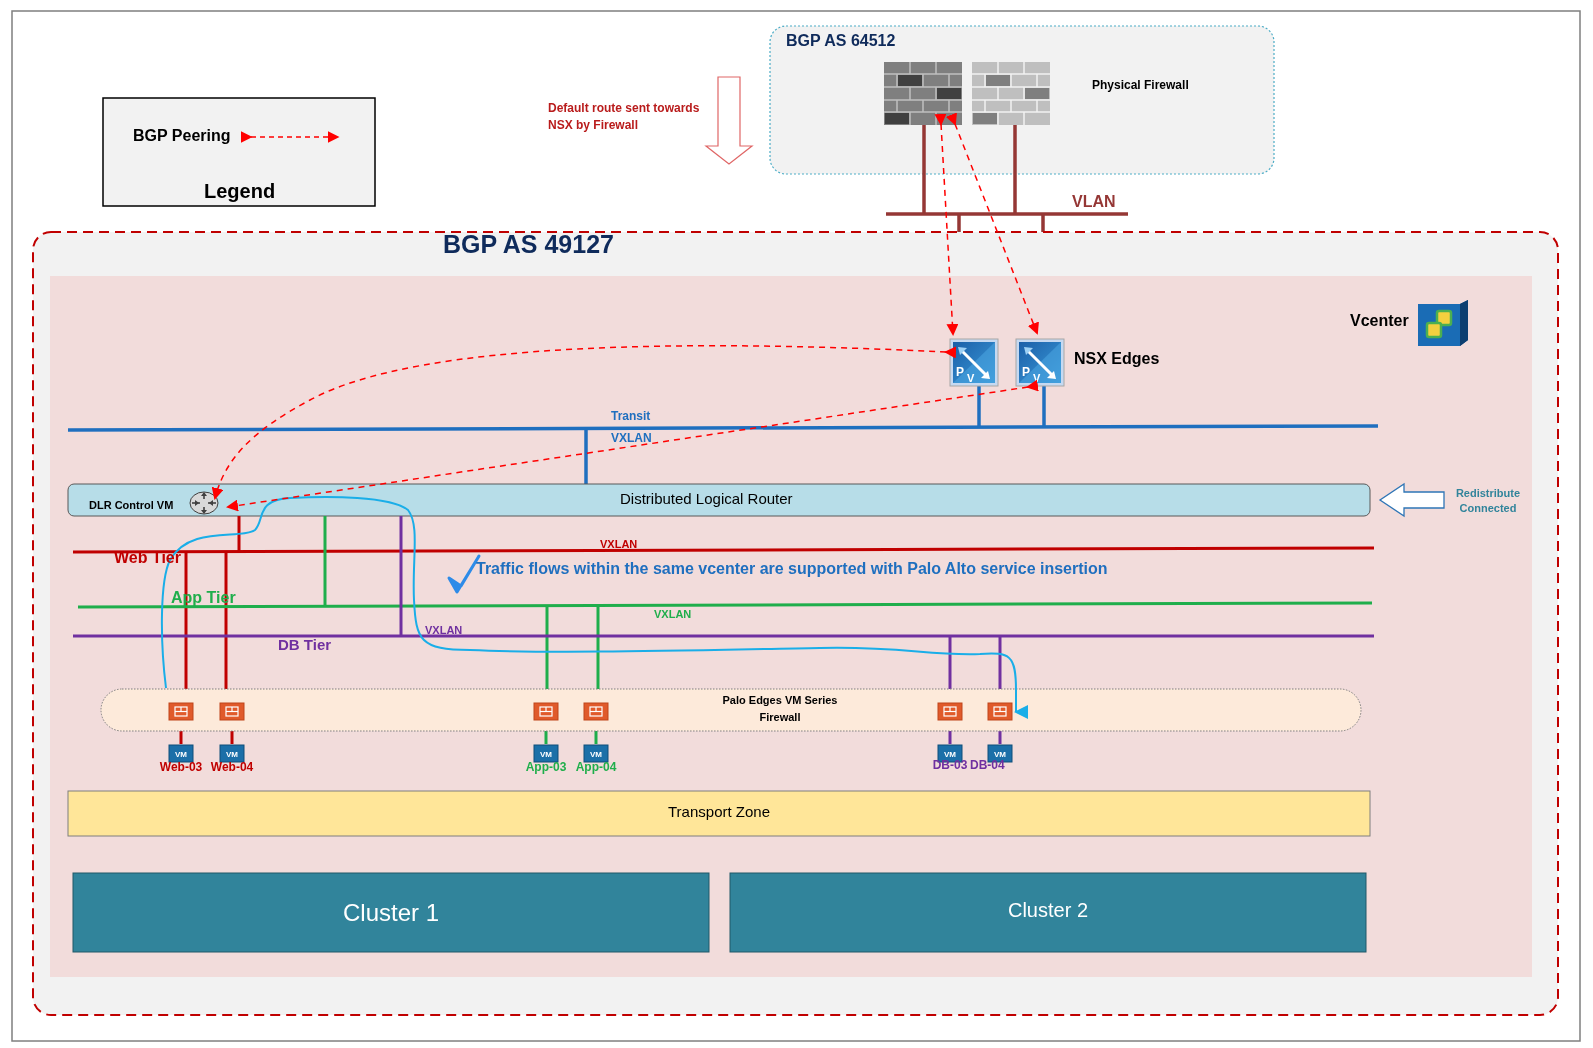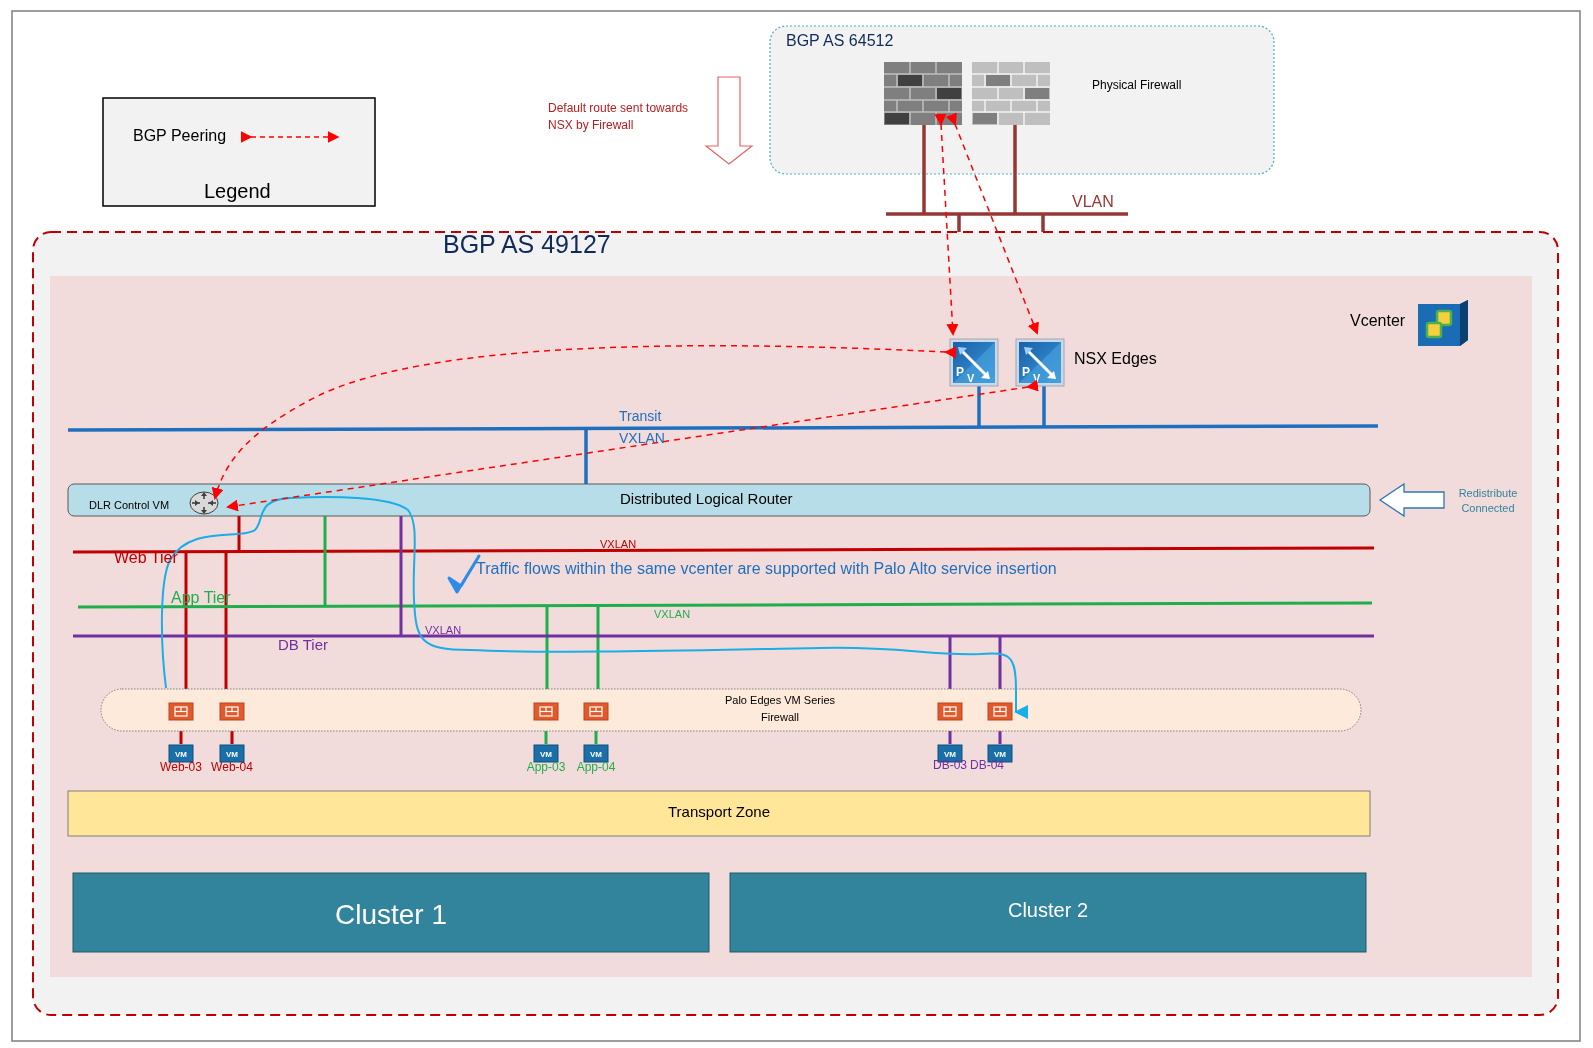--- a/index.html
+++ b/index.html
@@ -1,18 +1,18 @@
 <!DOCTYPE html>
 <html><head>
 <meta charset="utf-8">
 <style>
   html,body{margin:0;padding:0;background:#ffffff;}
   body{width:1593px;height:1048px;position:relative;overflow:hidden;font-family:"Liberation Sans","DejaVu Sans",sans-serif;}
   #canvas{position:absolute;left:0;top:0;width:1593px;height:1048px;}
-  .lbl{position:absolute;white-space:nowrap;font-weight:normal;}
+  .lbl{position:absolute;white-space:nowrap;font-weight:bold;}
 </style>
 </head>
 <body>
 
 <svg id="canvas" width="1593" height="1048" viewBox="0 0 1593 1048" xmlns="http://www.w3.org/2000/svg">
   <defs>
     <marker id="arrRed" markerWidth="8" markerHeight="8" refX="7" refY="4" orient="auto" markerUnits="strokeWidth">
       <path d="M0,0 L8,4 L0,8 Z" fill="#ff0000"></path>
     </marker>
     <marker id="arrRedBig" markerWidth="12" markerHeight="12" refX="10" refY="6" orient="auto" markerUnits="userSpaceOnUse">
@@ -271,21 +271,21 @@
 
 <div class="lbl" style="left:786px;top:32px;font-size:16px;color:#0f2b5b;">BGP AS 64512</div>
 <div class="lbl" style="left:1092px;top:78px;font-size:12px;color:#000;">Physical Firewall</div>
 <div class="lbl" style="left:1072px;top:193px;font-size:16px;color:#953735;">VLAN</div>
 
 <div class="lbl" style="left:443px;top:230px;font-size:25px;color:#0f2b5b;">BGP AS 49127</div>
 
 <div class="lbl" style="left:1350px;top:312px;font-size:16px;color:#000;">Vcenter</div>
 <div class="lbl" style="left:1074px;top:350px;font-size:16px;color:#000;">NSX Edges</div>
 
-<div class="lbl" style="left:611px;top:405px;font-size:14px;line-height:22px;color:#1f6fbf;margin-left:8px;">
+<div class="lbl" style="left:611px;top:405px;font-size:12px;line-height:22px;color:#1f6fbf;">
   <div>Transit</div>
   <div>VXLAN</div>
 </div>
 
 <div class="lbl" style="left:89px;top:499px;font-size:11px;color:#000;">DLR Control VM</div>
 <div class="lbl" style="left:620px;top:490px;font-size:15px;font-weight:normal;color:#000;">Distributed Logical Router</div>
 
 <div class="lbl" style="left:1448px;top:486px;width:80px;text-align:center;font-size:11px;line-height:15px;color:#31849b;">
   <div>Redistribute</div>
   <div>Connected</div>
@@ -310,14 +310,14 @@
 <div id="vm-labels">
     <div class="lbl" style="left: 151px; width: 60px; text-align: center; top: 760px; font-size: 12px; color: rgb(192, 0, 0);">Web-03</div>
     <div class="lbl" style="left: 202px; width: 60px; text-align: center; top: 760px; font-size: 12px; color: rgb(192, 0, 0);">Web-04</div>
     <div class="lbl" style="left: 516px; width: 60px; text-align: center; top: 760px; font-size: 12px; color: rgb(31, 174, 75);">App-03</div>
     <div class="lbl" style="left: 566px; width: 60px; text-align: center; top: 760px; font-size: 12px; color: rgb(31, 174, 75);">App-04</div>
     <div class="lbl" style="left: 920px; width: 60px; text-align: center; top: 758px; font-size: 12px; color: rgb(112, 48, 160);">DB-03</div>
     <div class="lbl" style="left: 970px; width: 60px; top: 758px; font-size: 12px; color: rgb(112, 48, 160);">DB-04</div>
   </div>
 
 <div class="lbl" style="left:68px;top:803px;width:1302px;text-align:center;font-size:15px;font-weight:normal;color:#000;">Transport Zone</div>
-<div class="lbl" style="left:73px;top:899px;width:636px;text-align:center;font-size:28px;font-weight:normal;color:#ffffff;">Cluster 1</div>
+<div class="lbl" style="left:73px;top:899px;width:636px;text-align:center;font-size:24px;font-weight:normal;color:#ffffff;">Cluster 1</div>
 <div class="lbl" style="left:730px;top:899px;width:636px;text-align:center;font-size:20px;font-weight:normal;color:#ffffff;">Cluster 2</div>
 
 </body></html>

